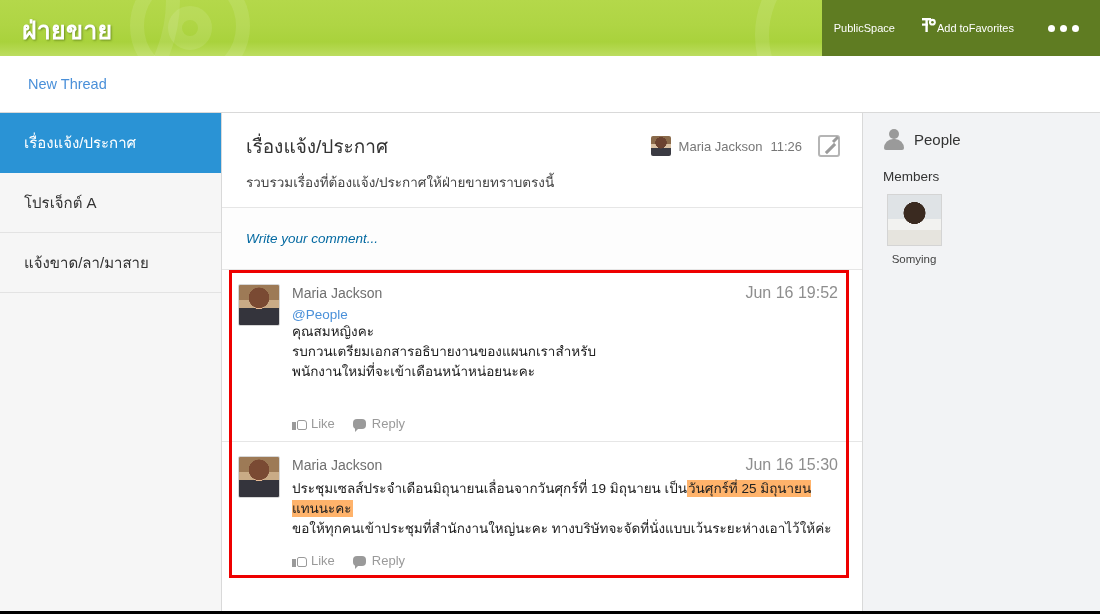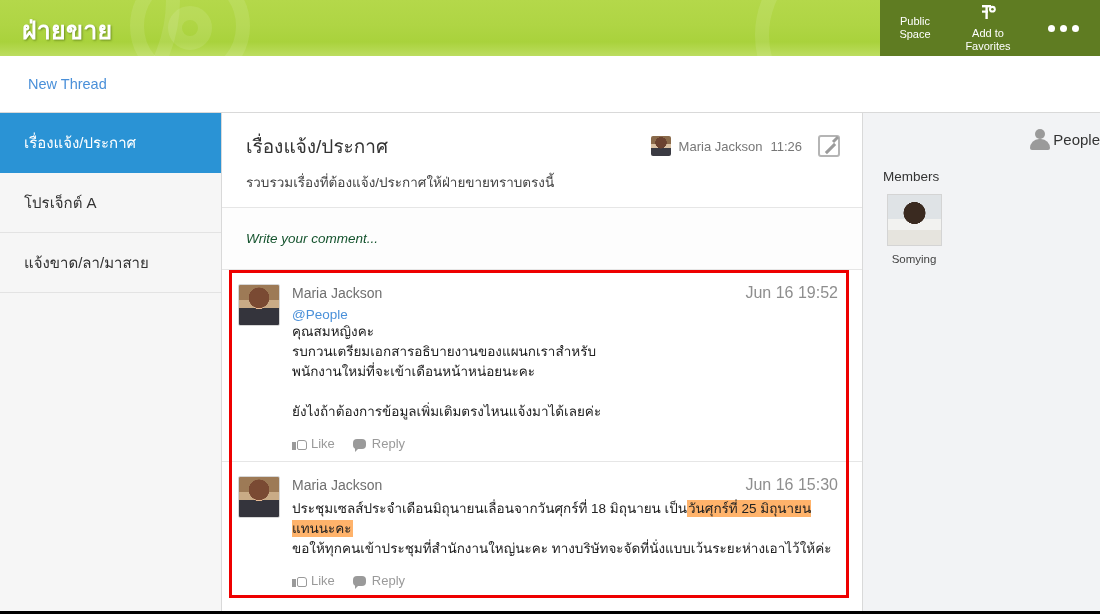--- a/index.html
+++ b/index.html
@@ -30,21 +30,21 @@
     text-shadow: 1px 1px 2px rgba(60,90,10,0.55);
     letter-spacing: .2px;
   }
 
   .topbar-right {
     position: absolute; right: 0; top: 0; height: 56px;
     display: flex; align-items: stretch;
     background: #5f7c22;
   }
   .tb-btn {
-    display: flex; flex-direction: column; align-items: center; justify-content: center;
+    display: flex; flex-direction: row; align-items: center; justify-content: center;
     color: #ffffff; font-size: 11px; line-height: 13px; text-align: center;
     padding: 0 12px; min-width: 64px; cursor: pointer;
   }
   .tb-btn.public { min-width: 70px; }
   .tb-btn.fav { min-width: 76px; }
   .tb-btn.more { min-width: 74px; }
   .pin-icon { font-size: 17px; line-height: 18px; margin-bottom: 1px; font-weight: bold; }
   .dots { display: flex; gap: 5px; align-items: center; justify-content: center; }
   .dots i { display: block; width: 7px; height: 7px; background: #fff; border-radius: 50%; }
 
@@ -112,21 +112,21 @@
     content: ""; position: absolute; right: -1px; top: 1px; width: 7px; height: 3px;
     background: #9b9b9b; transform: rotate(-45deg);
   }
   .thread-sub { font-size: 13.5px; color: #444; margin-top: 10px; }
 
   .comment-box {
     height: 62px; border-bottom: 1px solid #e6e6e6;
     display: flex; align-items: center; padding-left: 24px;
     background: #fdfdfd; cursor: text;
   }
-  .comment-box .ph { font-size: 13.5px; color: #14532d; font-style: italic; }
+  .comment-box .ph { font-size: 13.5px; color: #0369a1; font-style: italic; }
 
   
   .sel-wrap { position: relative; }
   .sel-outline {
     position: absolute; left: 7px; top: 0px; right: 13px; bottom: 0px;
     border: 3px solid #ee0000; pointer-events: none; z-index: 5;
   }
 
   .post { padding: 14px 24px 10px 16px; display: flex; gap: 12px; background: #fff; }
   .post + .post { border-top: 1px solid #e6e6e6; }
@@ -159,21 +159,21 @@
   .bubble {
     width: 13px; height: 10px; background: #9a9a9a; border-radius: 4px; position: relative; display: inline-block;
   }
   .bubble::after {
     content: ""; position: absolute; left: 2px; bottom: -3px; border-left: 4px solid #9a9a9a;
     border-bottom: 4px solid transparent; border-right: 3px solid transparent;
   }
 
   
   .rightnav { width: 237px; flex: 0 0 237px; background: #f2f3f5; padding: 16px 0 0 0; }
-  .people-head { display: flex; align-items: center; gap: 2px; padding-left: 20px; justify-content: flex-end; }
+  .people-head { display: flex; align-items: center; gap: 9px; padding-left: 20px; }
   .person-glyph { width: 22px; height: 20px; position: relative; }
   .person-glyph::before {
     content: ""; position: absolute; left: 6px; top: 0; width: 10px; height: 10px;
     background: #9a9a9a; border-radius: 50%;
   }
   .person-glyph::after {
     content: ""; position: absolute; left: 1px; top: 10px; width: 20px; height: 11px;
     background: #9a9a9a; border-radius: 9px 9px 2px 2px;
   }
   .people-title { font-size: 15px; color: #333; }
@@ -281,21 +281,20 @@
           <div class="post-body">
             <div class="post-head">
               <span class="post-author">Maria Jackson</span>
               <span class="post-time">Jun 16 19:52</span>
             </div>
             <span class="mention">@People</span>
             <div class="line">คุณสมหญิงคะ</div>
             <div class="line">รบกวนเตรียมเอกสารอธิบายงานของแผนกเราสำหรับ</div>
             <div class="line">พนักงานใหม่ที่จะเข้าเดือนหน้าหน่อยนะคะ</div>
             <div class="blank-line"></div>
-            <div class="line">ยังไงถ้าต้องการข้อมูลเพิ่มเติมตรงไหนแจ้งมาได้เลยค่ะ</div>
             <div class="actions">
               <span class="act">
                 <span class="thumb"></span>
                 <span>Like</span>
               </span>
               <span class="act">
                 <span class="bubble"></span>
                 <span>Reply</span>
               </span>
             </div>
@@ -303,21 +302,21 @@
         </div>
 
         <div class="post">
           <span class="avatar-lg"></span>
           <div class="post-body">
             <div class="post-head">
               <span class="post-author">Maria Jackson</span>
               <span class="post-time">Jun 16 15:30</span>
             </div>
             <div class="line" style="margin-top:5px">
-              <span>ประชุมเซลส์ประจำเดือนมิถุนายนเลื่อนจากวันศุกร์ที่ 18 มิถุนายน เป็น</span><span class="hl">วันศุกร์ที่ 25 มิถุนายนแทนนะคะ</span>
+              <span>ประชุมเซลส์ประจำเดือนมิถุนายนเลื่อนจากวันศุกร์ที่ 19 มิถุนายน เป็น</span><span class="hl">วันศุกร์ที่ 25 มิถุนายนแทนนะคะ</span>
             </div>
             <div class="line">ขอให้ทุกคนเข้าประชุมที่สำนักงานใหญ่นะคะ ทางบริษัทจะจัดที่นั่งแบบเว้นระยะห่างเอาไว้ให้ค่ะ</div>
             <div class="actions">
               <span class="act">
                 <span class="thumb"></span>
                 <span>Like</span>
               </span>
               <span class="act">
                 <span class="bubble"></span>
                 <span>Reply</span>

